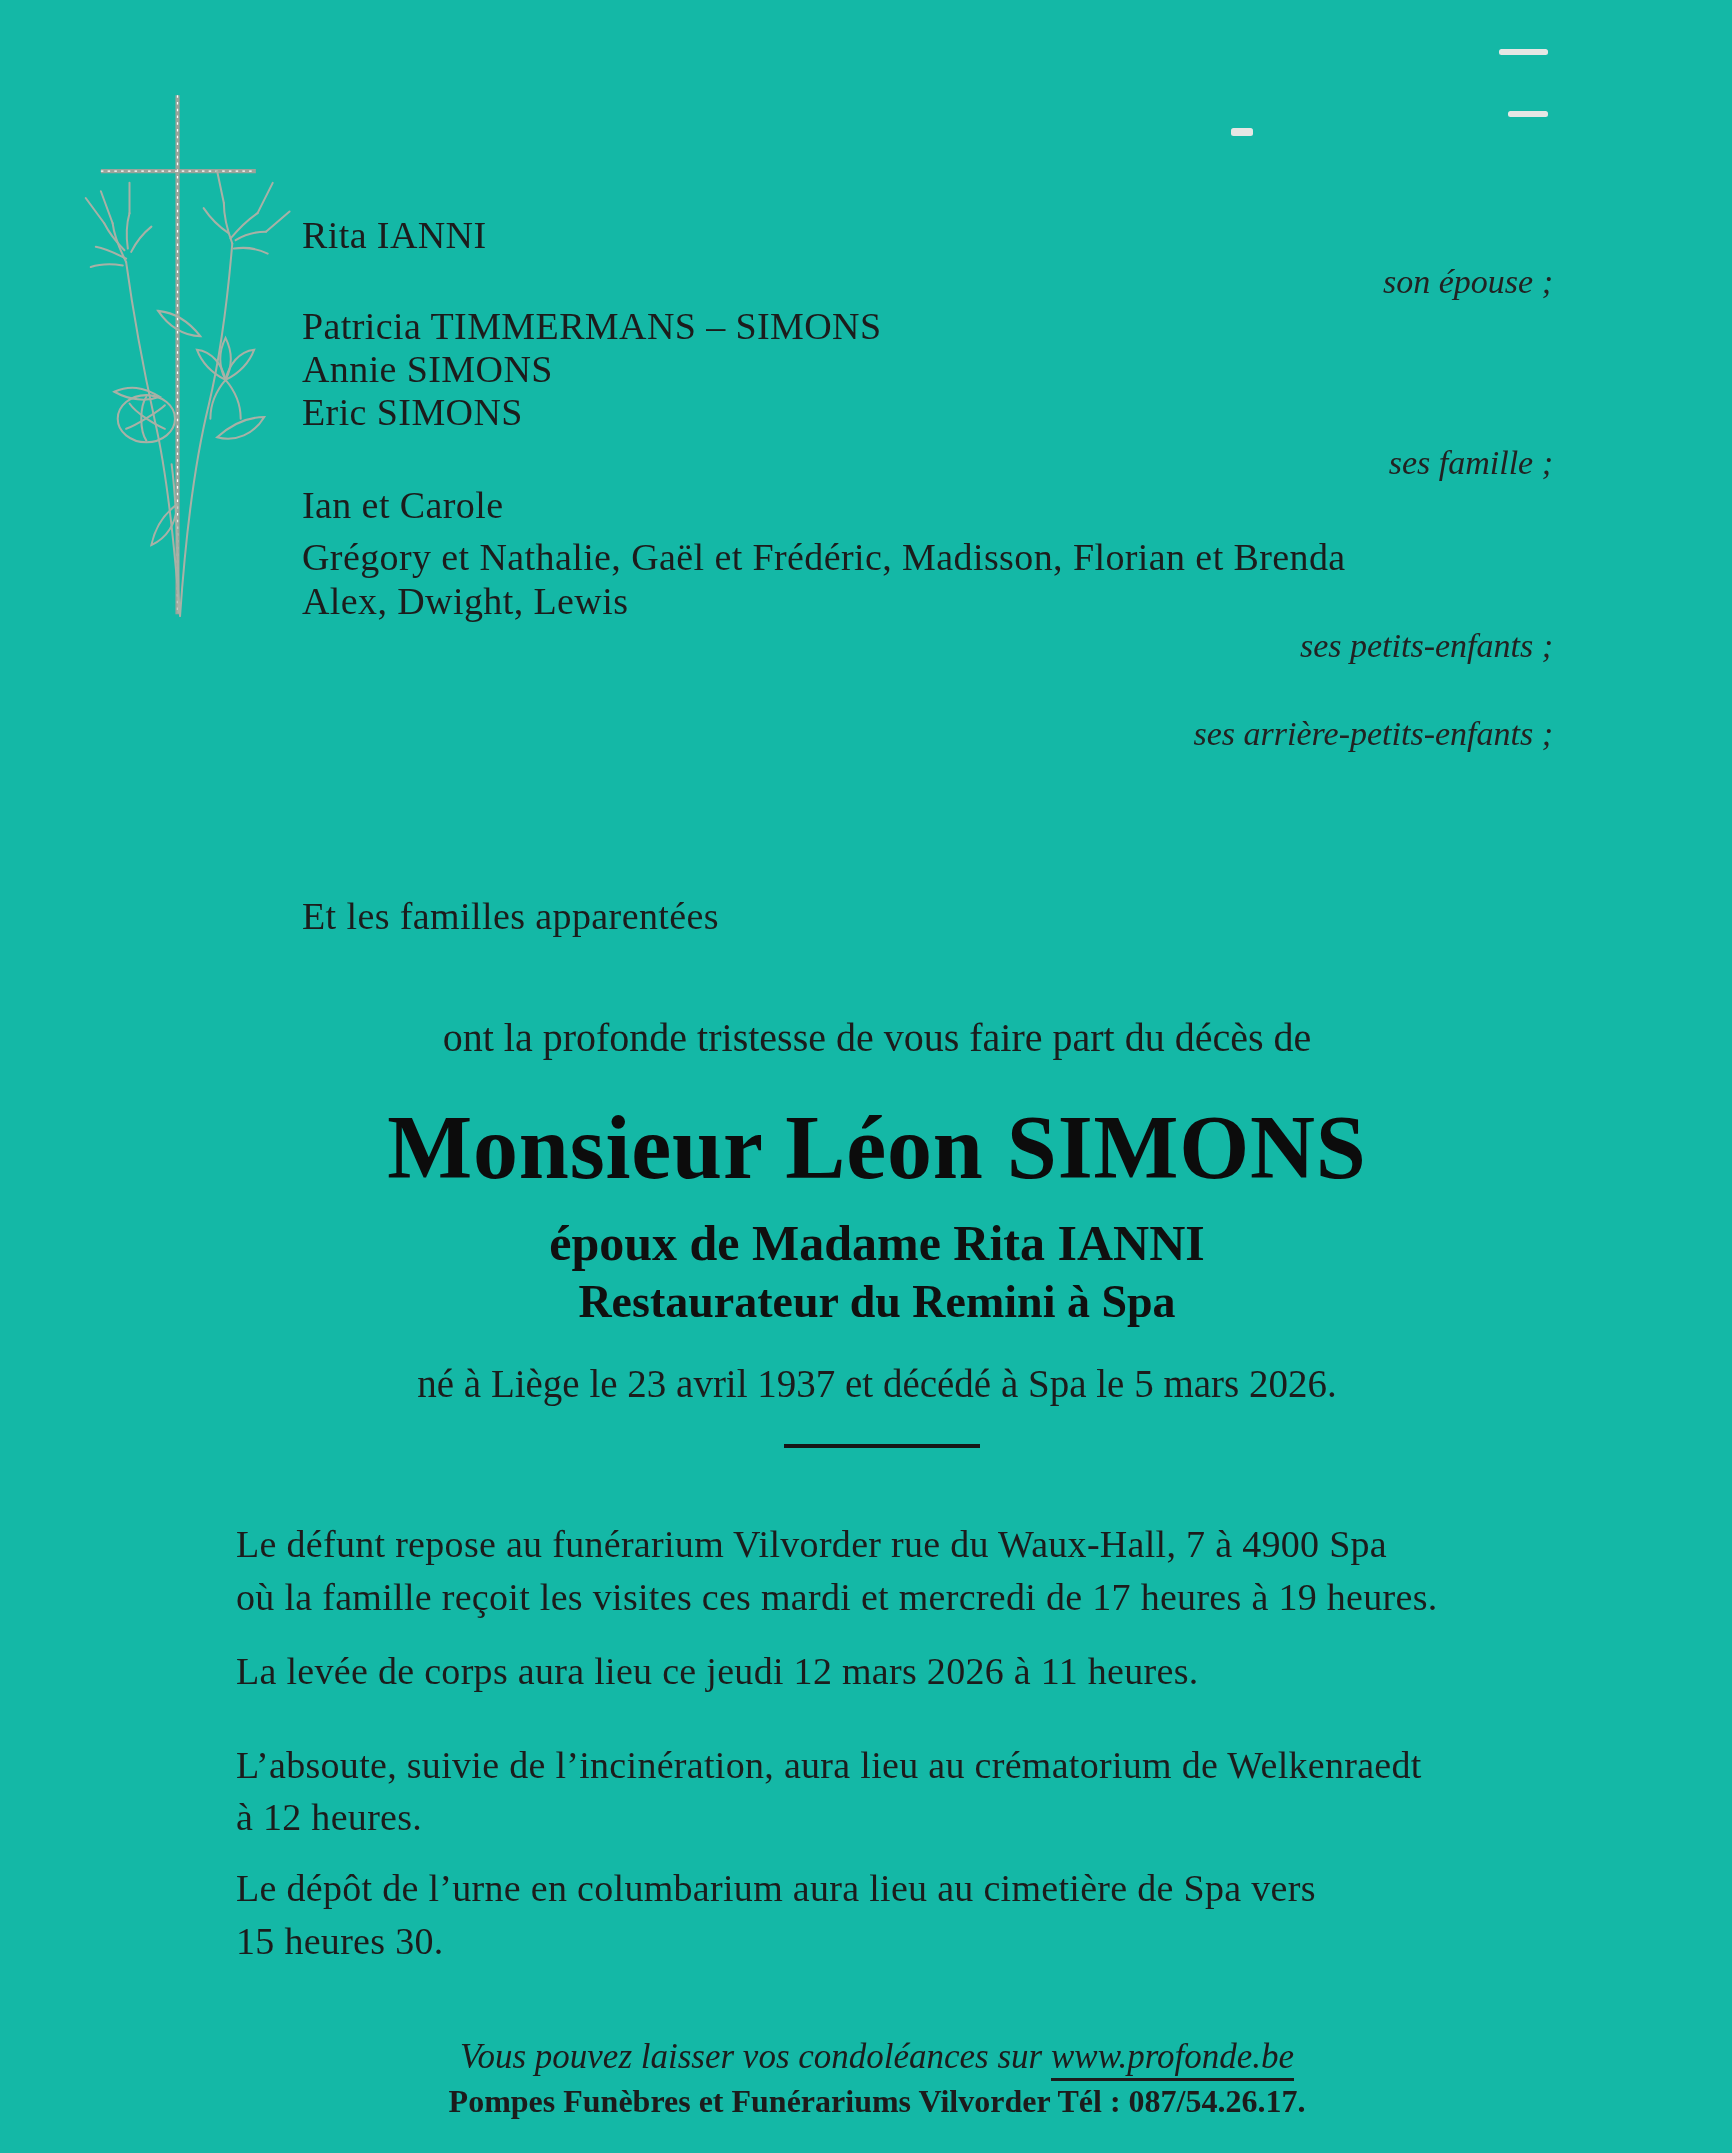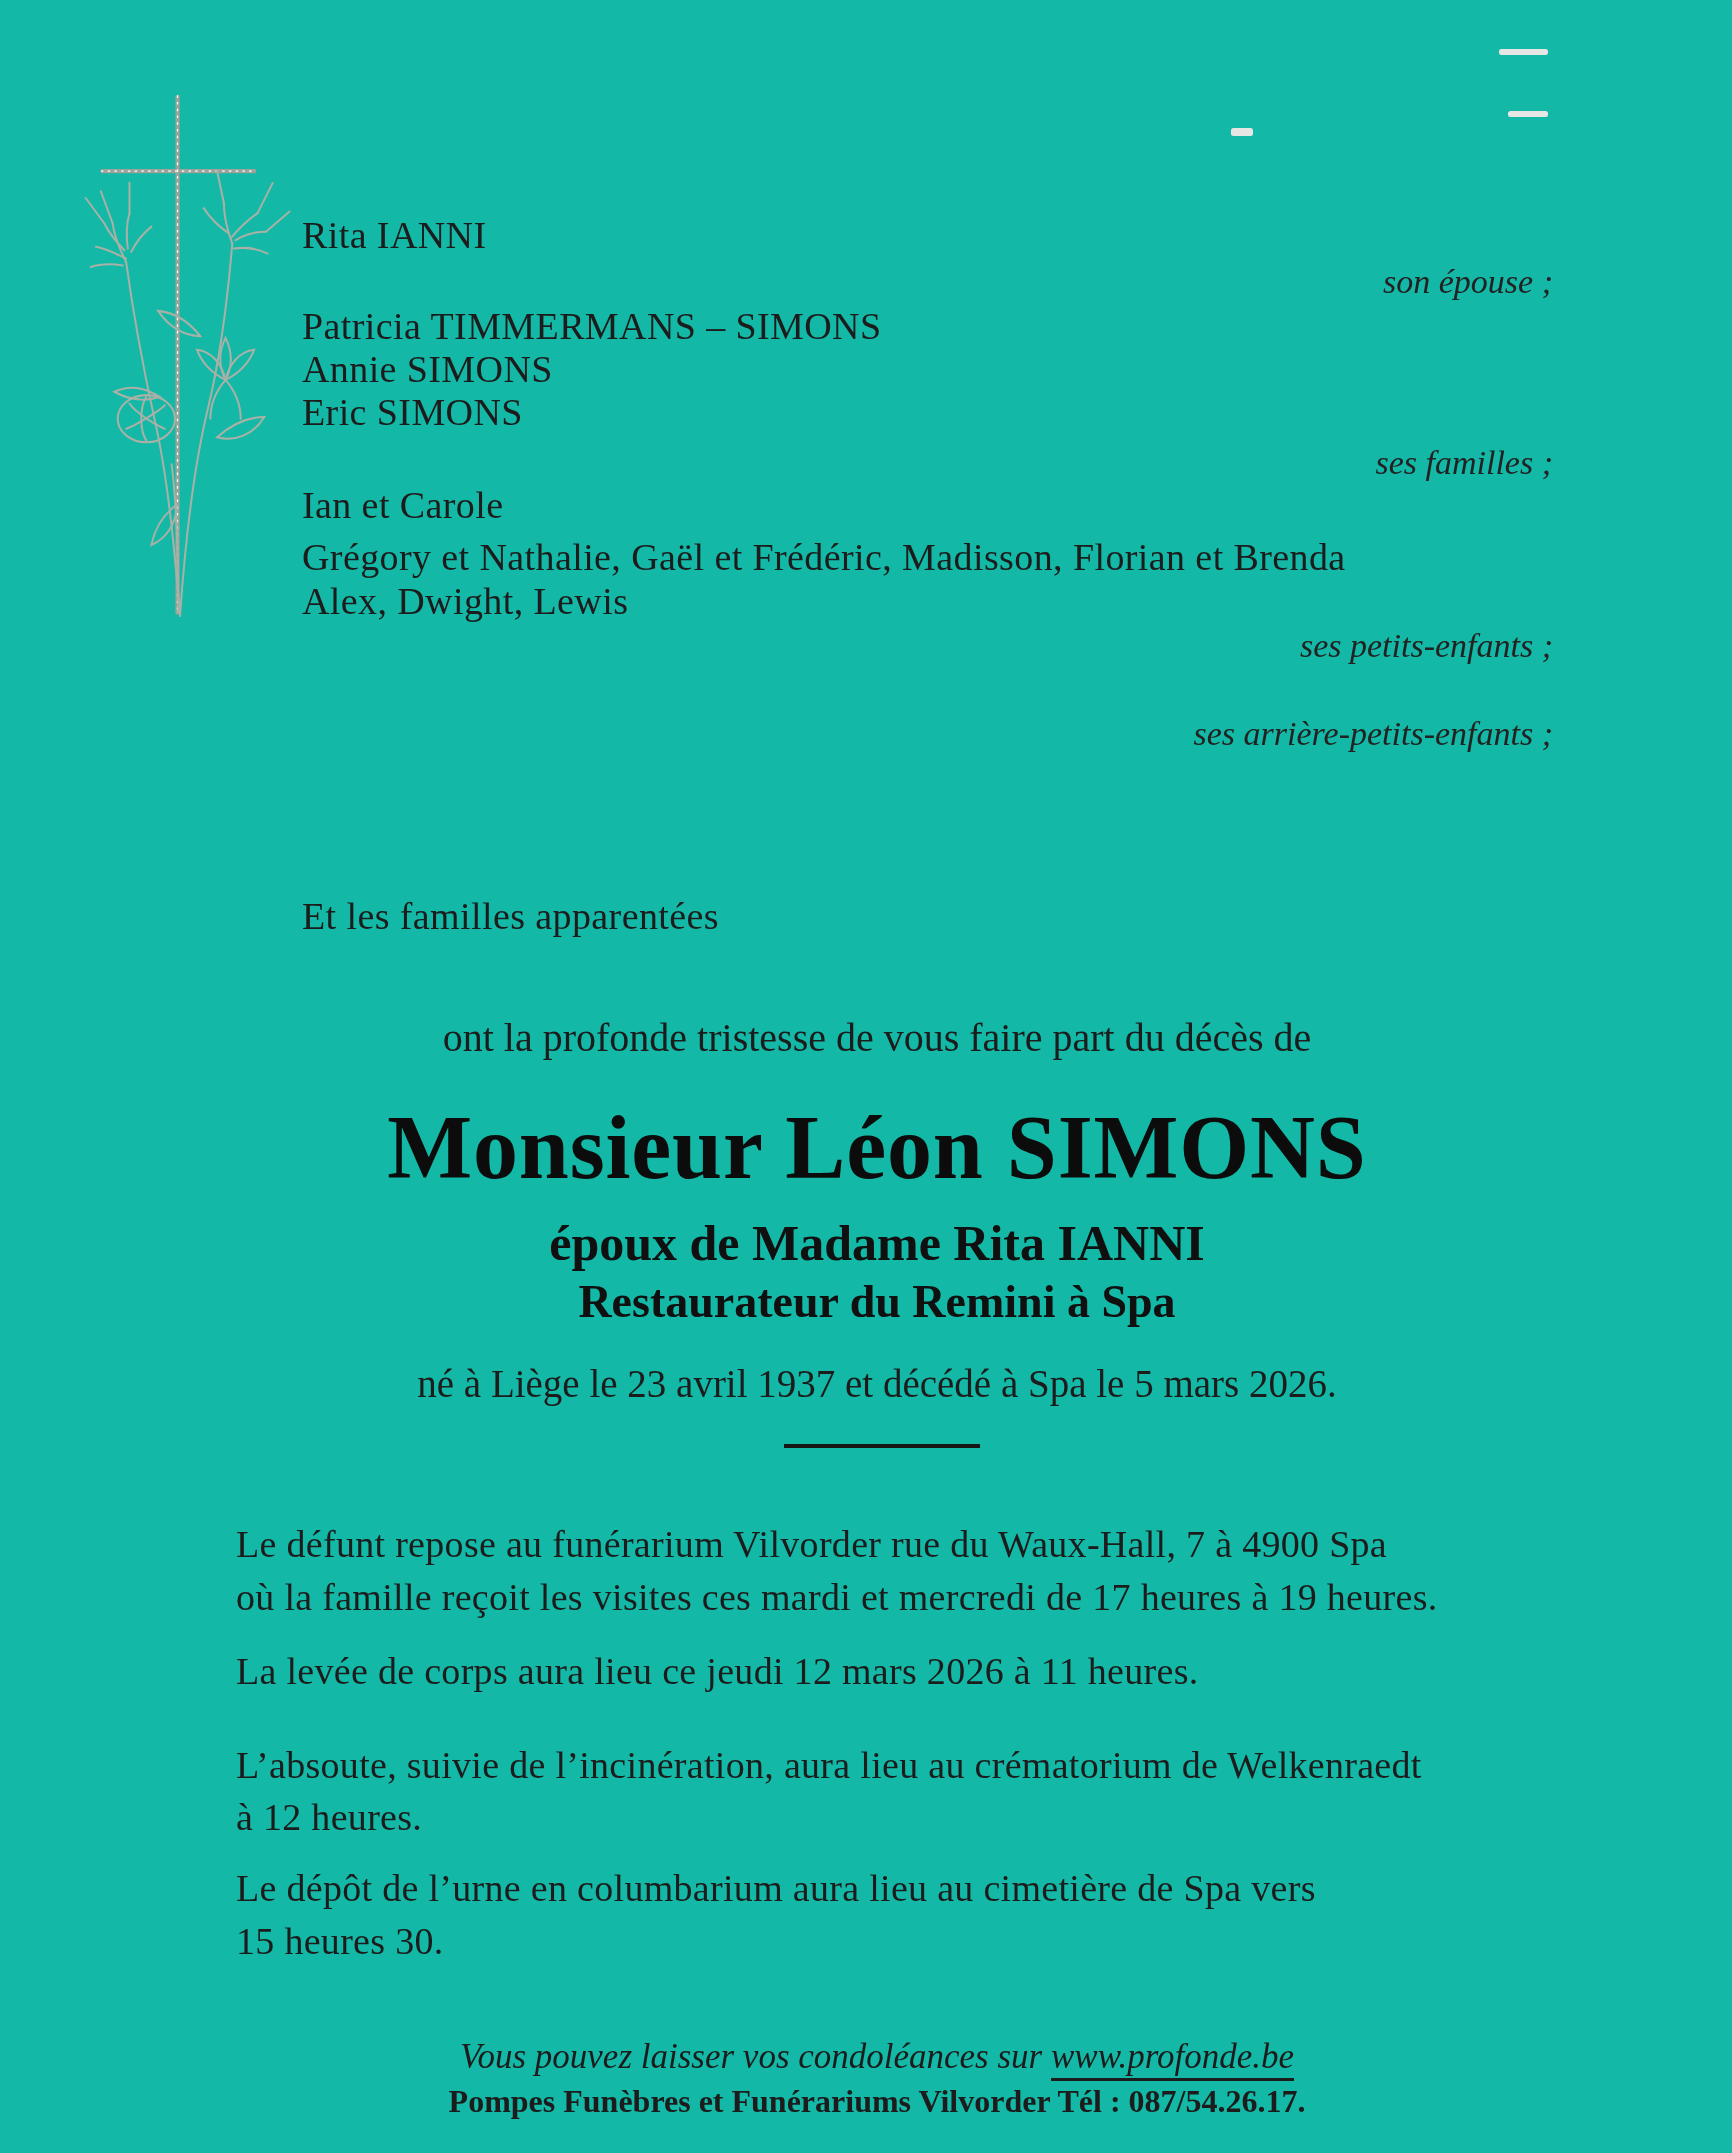--- a/index.html
+++ b/index.html
@@ -84,21 +84,21 @@
   <div class="artifact" style="left:1499px; top:49px; width:49px; height:5.9px;"></div>
   <div class="artifact" style="left:1508px; top:111px; width:40px; height:5.9px;"></div>
   <div class="artifact" style="left:1231px; top:128px; width:22px; height:7.6px;"></div>
 
   <div class="abs name-line" style="top:213px">Rita IANNI</div>
   <div class="abs rel-label" style="top:263px">son épouse ;</div>
 
   <div class="abs name-line" style="top:304px">Patricia TIMMERMANS – SIMONS</div>
   <div class="abs name-line" style="top:347px">Annie SIMONS</div>
   <div class="abs name-line" style="top:390px">Eric SIMONS</div>
-  <div class="abs rel-label" style="top:444px">ses familles ;</div>
+  <div class="abs rel-label" style="top:444px">ses famille ;</div>
 
   <div class="abs name-line" style="top:483px">Ian et Carole</div>
   <div class="abs name-line" style="top:535px">Grégory et Nathalie, Gaël et Frédéric, Madisson, Florian et Brenda</div>
   <div class="abs name-line" style="top:579px">Alex, Dwight, Lewis</div>
   <div class="abs rel-label" style="top:627px">ses petits-enfants ;</div>
 
   <div class="abs rel-label" style="top:715px">ses arrière-petits-enfants ;</div>
 
   <div class="abs name-line" style="top:894px">Et les familles apparentées</div>
 

